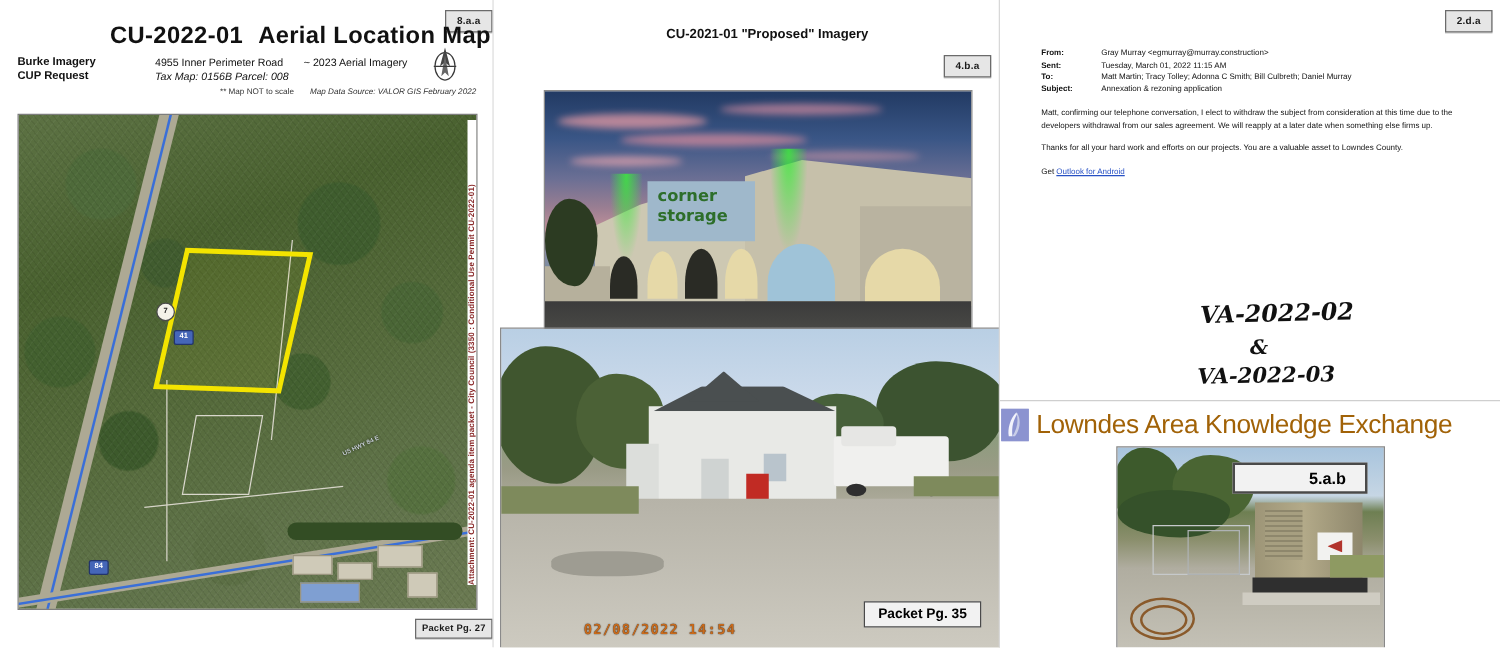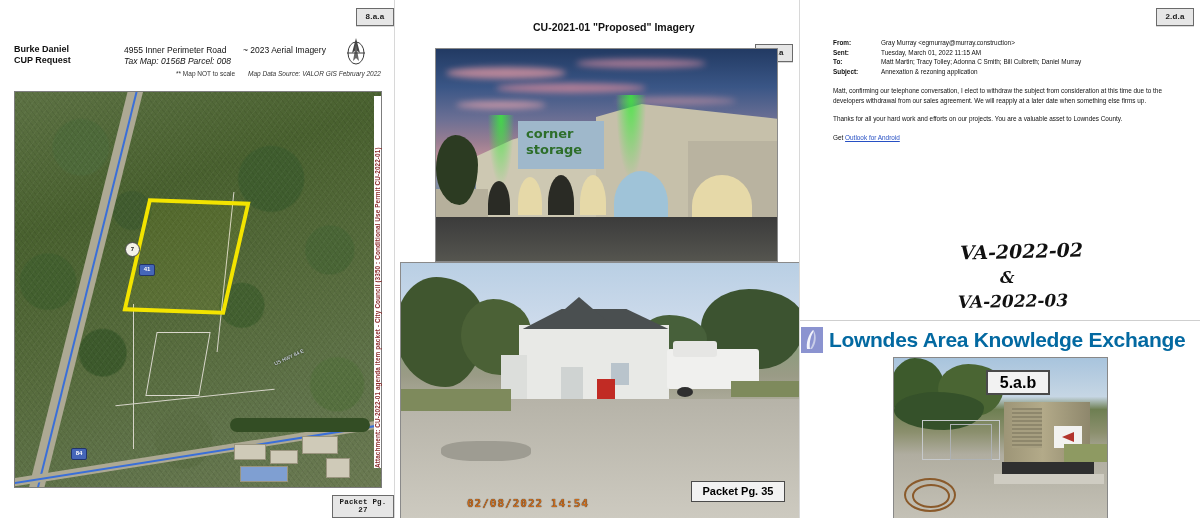--- a/index.html
+++ b/index.html
@@ -111,40 +111,43 @@
   .mbody p{margin:0 0 9px 0;}
   .mlink{color:#2750c4;text-decoration:underline;}
   .hand{position:absolute;color:#111;font-family:"DejaVu Serif",serif;
         font-style:italic;font-weight:bold;}
 
   
   .banner{position:absolute;left:800px;top:325px;width:400px;height:30px;
           display:flex;align-items:center;background:#ffffff;}
   .banner .bicon{width:22px;height:26px;margin-left:1px;background:#7e86c8;
                  position:relative;flex:0 0 auto;}
-  .banner .btxt{font-size:21px;font-weight:bold;color:#0369a1;
+  .banner .btxt{font-size:21px;font-weight:normal;color:#a16207;
                 margin-left:6px;white-space:nowrap;letter-spacing:-.3px;}
   .banner-line{position:absolute;left:800px;top:320px;width:400px;height:1px;background:#cfcfcf;}
 
   .genphoto{left:893px;top:357px;width:213px;height:161px;border:1px solid #888;
     background:linear-gradient(180deg,#a8c4dd 0%,#c6d6e4 24%,#6e7f52 32%,#8b8f6d 46%,#b0ada0 60%,#c4c1b6 100%);}
   .gen{position:absolute;background:linear-gradient(90deg,#9d9577,#b3aa89 45%,#8e876c);}
   .genbase{position:absolute;background:#2f2f2f;}
   .fence{position:absolute;border:1px solid #b9bcbe;}
   .hose{position:absolute;border:2px solid #8a5a2b;border-radius:50%;}
 </style>
 </head>
 <body>
 
 <div class="panel col1">
 
   <div class="tagbox" style="left:356px;top:8px;width:36px;">8.a.a</div>
 
-
-  <div class="c1-l c1-b" style="left:14px;top:44px;">Burke Daniel</div>
+  <div class="c1-title">
+    <span>CU-2022-01</span><span class="sp"></span><span>Aerial  Location Map</span>
+  </div>
+
+  <div class="c1-l c1-b" style="left:14px;top:44px;">Burke Imagery</div>
   <div class="c1-l c1-b" style="left:14px;top:55px;">CUP  Request</div>
 
   <div class="c1-l" style="left:124px;top:45px;">4955 Inner Perimeter Road</div>
   <div class="c1-l" style="left:124px;top:56px;font-style:italic;">Tax Map:  0156B   Parcel:  008</div>
 
   <div class="c1-l" style="left:243px;top:45px;">~ 2023 Aerial Imagery</div>
 
   <div class="c1-l" style="left:176px;top:70px;font-size:6.5px;color:#333;">**   Map NOT to scale</div>
   <div class="c1-ital" style="position:absolute;left:248px;top:70px;">Map Data Source:   VALOR GIS    February 2022</div>
 
@@ -180,32 +183,32 @@
       <div class="bld" style="left:40px;top:58px;width:26px;height:12px;"></div>
       <div class="bld" style="left:72px;top:44px;width:34px;height:16px;"></div>
       <div class="bld" style="left:96px;top:66px;width:22px;height:18px;"></div>
       <div class="bld" style="left:10px;top:74px;width:46px;height:14px;background:#7f9fd2;"></div>
       <div class="tree" style="position:absolute;left:0px;top:26px;width:140px;height:14px;background:#334d24;border-radius:8px;"></div>
     </div>
   </div>
 
   <div class="vstrip" style="left:374px;top:96px;height:372px;">Attachment: CU-2022-01 agenda item packet - City Council  (3350 : Conditional Use Permit CU-2022-01)</div>
 
-  <div class="tagbox" style="left:332px;top:495px;width:60px;padding:2px 0 3px 0;font-size:7.5px;font-family:Liberation Mono, monospace;">Packet Pg. 27</div>
+  <div class="tagbox" style="left:332px;top:495px;width:60px;padding:2px 0 3px 0;font-size:7.5px;">Packet Pg. 27</div>
 </div>
 
 <div class="vdiv" style="left:394px;"></div>
 
 <div class="panel col2">
 
   <div class="tagbox" style="left:360px;top:8px;width:36px;margin-top:36px;">4.b.a</div>
 
   <div class="c2-title" style="left:138px;">CU-2021-01      "Proposed"  Imagery</div>
 
-  <div class="photo storefront" style="left:40px;">
+  <div class="photo storefront" style="left:40px;margin-top:24px;">
     <div class="sky-cloud" style="left:10px;top:18px;width:120px;height:12px;background:#e59aa4;"></div>
     <div class="sky-cloud" style="left:60px;top:34px;width:150px;height:10px;background:#d78b9c;"></div>
     <div class="sky-cloud" style="left:140px;top:10px;width:130px;height:9px;background:#c9889e;"></div>
     <div class="sky-cloud" style="left:20px;top:52px;width:90px;height:8px;background:#e0a2ad;"></div>
     <div class="sky-cloud" style="left:180px;top:48px;width:120px;height:8px;background:#b0899f;"></div>
 
     <div class="bldg" style="left:40px;top:50px;width:200px;height:120px;
          clip-path:polygon(0% 48%, 18% 34%, 42% 22%, 62% 30%, 62% 100%, 0% 100%);"></div>
     <div class="bldg" style="left:160px;top:42px;width:190px;height:130px;
          clip-path:polygon(0% 20%, 24% 10%, 100% 22%, 100% 100%, 0% 100%);background:#c6c0aa;"></div>
@@ -312,21 +315,21 @@
     <div style="position:absolute;left:160px;top:68px;width:28px;height:22px;background:#f2f2f0;"></div>
     <div style="position:absolute;left:168px;top:74px;width:12px;height:10px;background:#b2342c;
          clip-path:polygon(100% 0%, 0% 50%, 100% 100%);"></div>
     <div class="genbase" style="left:108px;top:104px;width:92px;height:14px;"></div>
     <div style="position:absolute;left:100px;top:116px;width:110px;height:10px;background:#cfccc2;"></div>
     <div class="hose" style="left:10px;top:120px;width:48px;height:30px;"></div>
     <div class="hose" style="left:18px;top:126px;width:34px;height:20px;"></div>
     <div class="grass" style="left:170px;top:86px;width:48px;height:18px;background:#8e9a62;"></div>
   </div>
 
-  <div class="whitebox" style="left:186px;top:370px;width:60px;height:21px;font-size:16px;line-height:21px;border-width:2px;">5.a.b</div>
+  <div class="whitebox" style="left:186px;top:370px;width:60px;height:21px;font-size:13px;line-height:21px;border-width:2px;padding-left:44px;">5.a.b</div>
 
 </div>
 
 <div class="banner-line"></div>
 <div class="banner">
   <div class="bicon">
     <svg viewBox="0 0 22 26" width="22" height="26">
       <rect x="0" y="0" width="22" height="26" fill="#8b93d0"></rect>
       <path d="M12 3 C7 8, 5 16, 6 22 L9 22 C8 15, 10 8, 13 4 Z" fill="#f2f3fb"></path>
       <path d="M13 4 C16 9, 15 17, 11 22 L9 22 C13 16, 14 9, 12 3 Z" fill="#c9cee8"></path>

